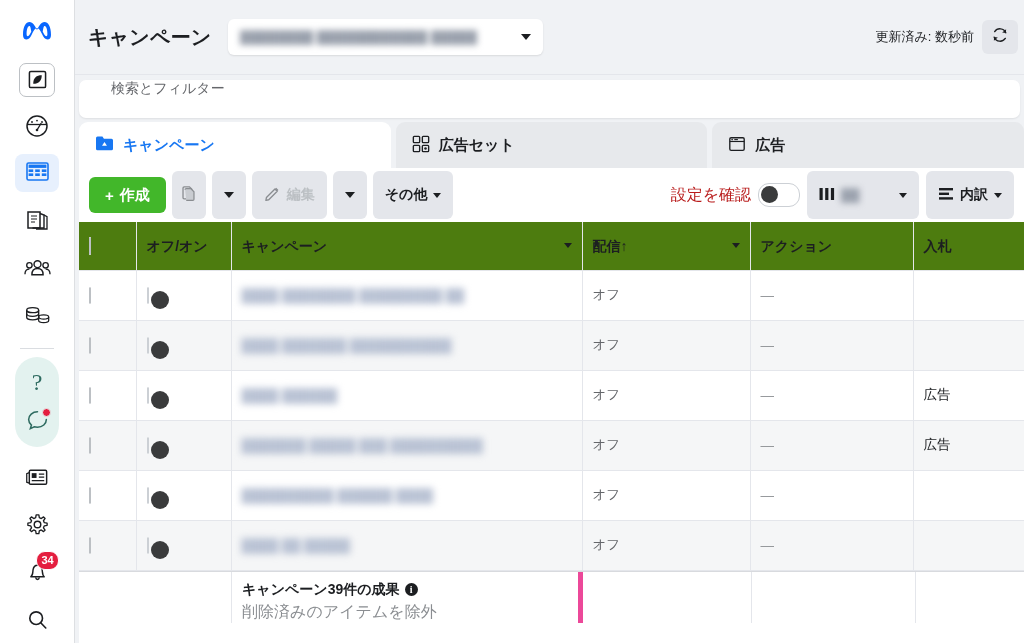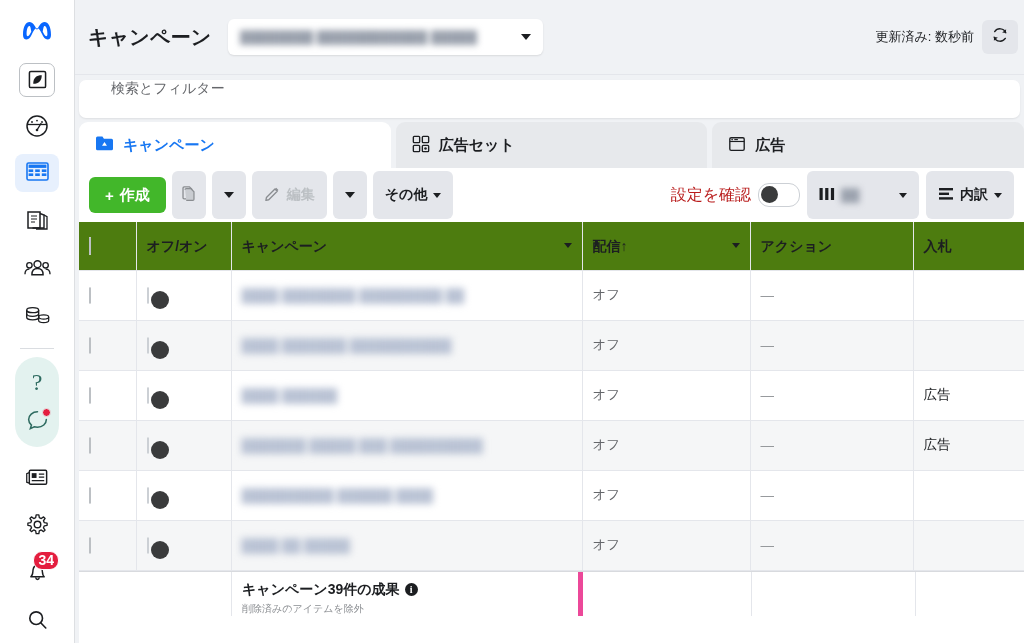--- a/index.html
+++ b/index.html
@@ -29,21 +29,21 @@
   .rail-item.active { background: #e7f0fd; }
   .rail-sep { width: 34px; height: 1px; background: #dadde1; margin: 9px 0 6px; }
   .rail-pill {
     width: 44px; border-radius: 22px; background: #e3f2ef;
     display: flex; flex-direction: column; align-items: center;
     padding: 6px 0 8px; margin: 2px 0 6px;
   }
   .rail-pill .rail-item { margin: 2px 0; height: 34px; }
   .badge {
     position: absolute; top: -2px; right: 0px;
-    background: #e41e3f; color: #fff; font-size: 14px; font-weight: bold;
+    background: #e41e3f; color: #fff; font-size: 11px; font-weight: bold;
     border-radius: 9px; min-width: 13px; height: 17px; line-height: 17px;
     padding: 0 4px; text-align: center; border: 1.5px solid #fff;
   }
   .reddot {
     position: absolute; top: 5px; right: 8px; width: 7px; height: 7px;
     border-radius: 50%; background: #e41e3f; border: 1.5px solid #e3f2ef;
   }
 
   
   .topbar {
@@ -171,21 +171,21 @@
   .summary {
     width: 1010px; display: flex; border-top: 1px solid #d8dade;
     background: #fff; box-sizing: border-box;
   }
   .sum-cell-a { width: 152px; border-right: 1px solid #e4e6eb; }
   .sum-cell-b { width: 351px; border-right: 5px solid #ec4899; padding: 9px 10px 0 10px; box-sizing: border-box; }
   .sum-cell-c { width: 168px; border-right: 1px solid #e4e6eb; }
   .sum-cell-d { width: 163px; border-right: 1px solid #e4e6eb; }
   .sum-cell-e { flex: 1; }
   .sum-title { font-size: 14px; font-weight: bold; color: #1c1e21; display: flex; align-items: center; gap: 5px; }
-  .sum-sub { font-size: 10px; color: #8a8d91; margin-top: 3px; }
+  .sum-sub { font-size: 16px; color: #8a8d91; margin-top: 3px; }
   .info-i {
     width: 13px; height: 13px; border-radius: 50%; background: #1c1e21; color: #fff;
     font-size: 10px; line-height: 13px; text-align: center; font-weight: bold;
     font-family: "Liberation Serif", serif;
   }
   .caret-dn {
     width: 0; height: 0; border-left: 5px solid transparent;
     border-right: 5px solid transparent; border-top: 6px solid #1c1e21;
   }
   .caret-dn.small { border-left-width: 4.5px; border-right-width: 4.5px; border-top-width: 5.5px; }

